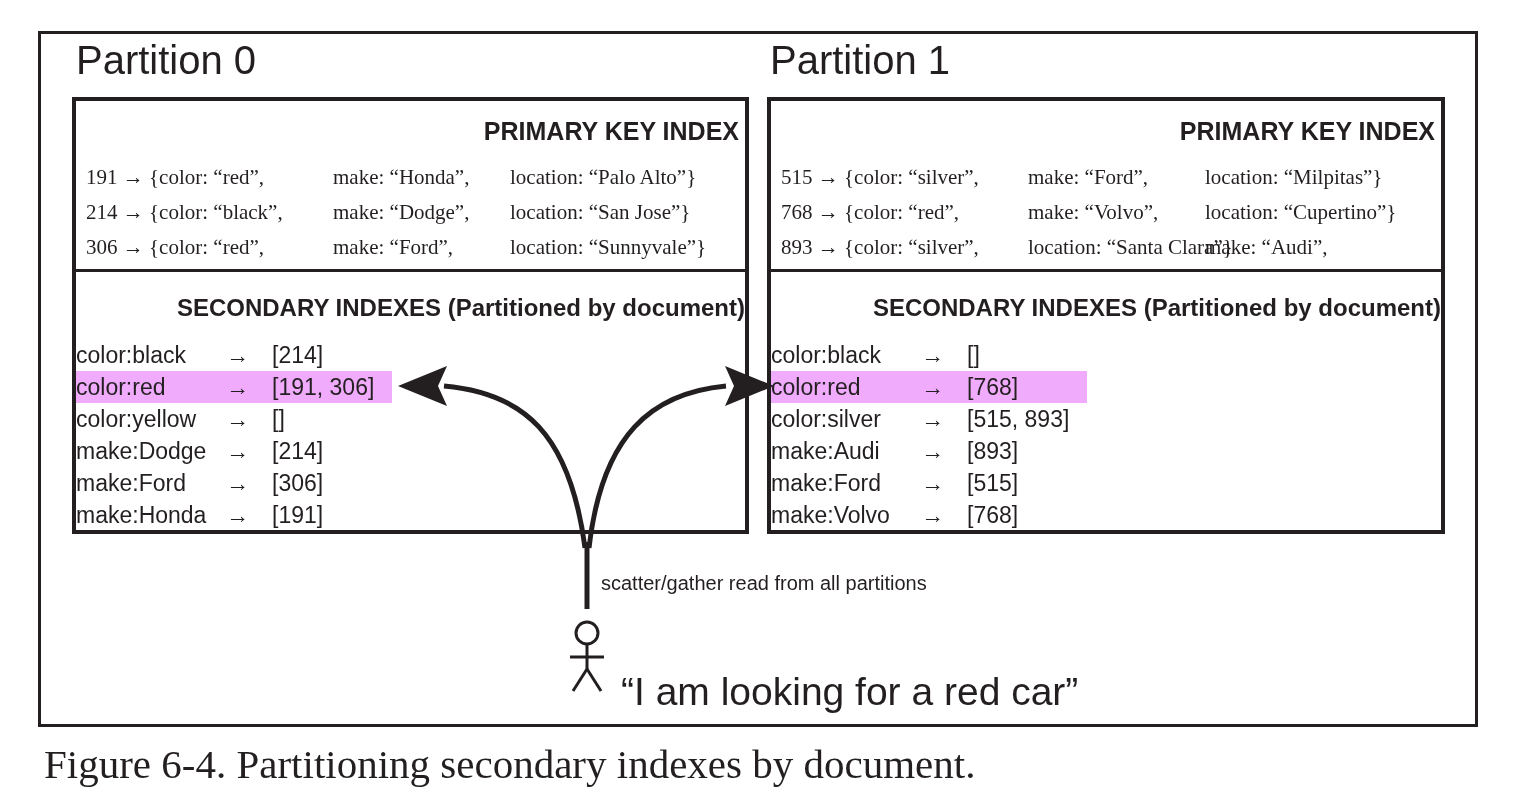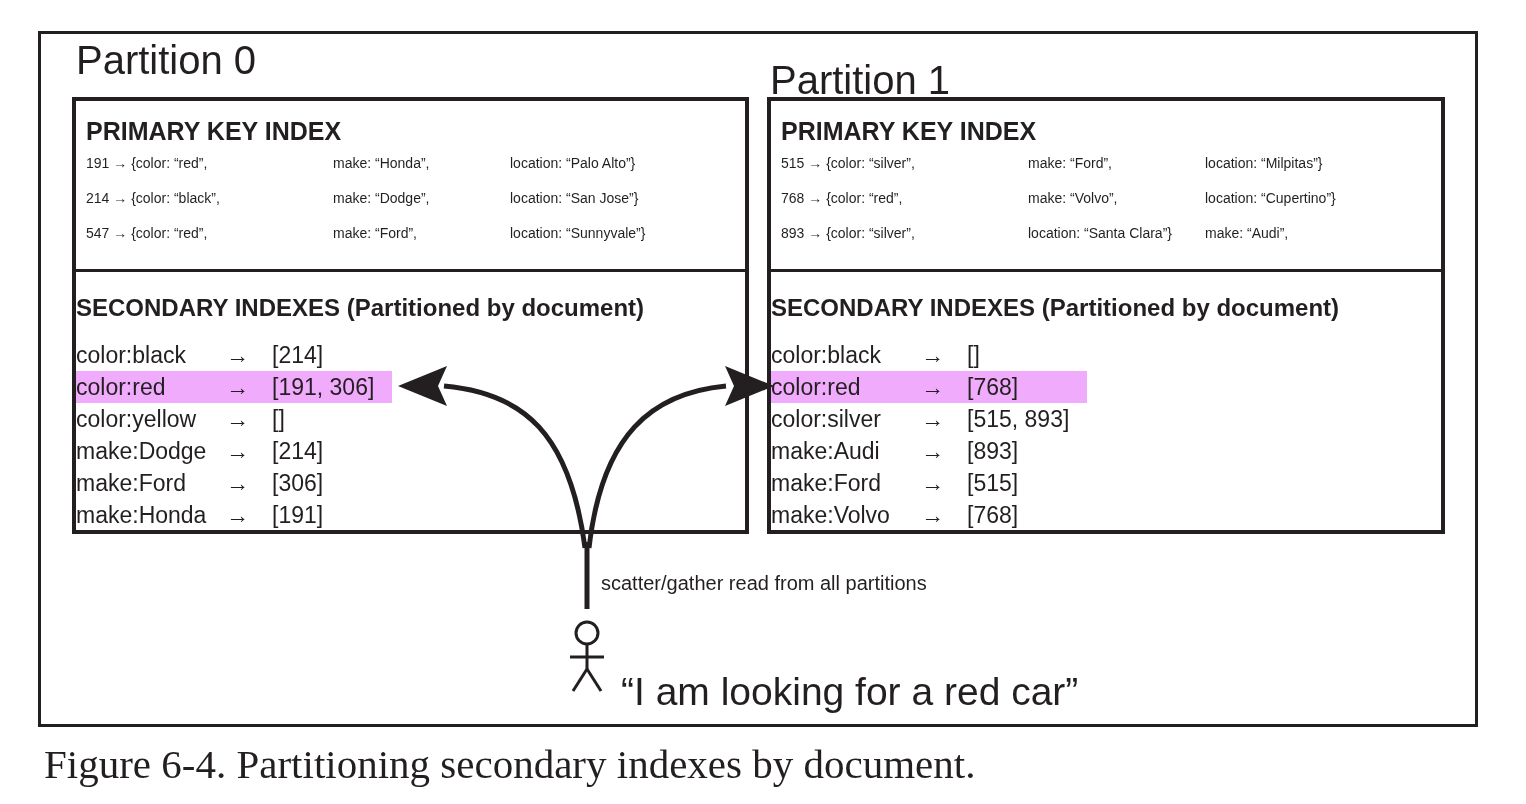--- a/index.html
+++ b/index.html
@@ -10,37 +10,37 @@
   }
   .outer-box {
     position:absolute; left:38px; top:31px; width:1440px; height:696px;
     border:3px solid #231f20; box-sizing:border-box; background:#fff;
   }
   .partition-label {
     position:absolute; top:40px; font-size:40px; line-height:40px;
     font-weight:400; letter-spacing:0;
   }
   #p0-label { left:76px; }
-  #p1-label { left:770px;margin-top:20px; }
+  #p1-label { left:770px; }
   .partition-box {
     position:absolute; top:97px; height:437px; border:4px solid #231f20;
     box-sizing:border-box; background:#fff;
   }
   #p0-box { left:72px; width:677px; }
   #p1-box { left:767px; width:678px; }
 
   .pk-section {
     height:171px; border-bottom:3px solid #231f20; box-sizing:border-box;
     padding:16px 6px 0 10px; overflow:hidden;
   }
   .pk-title, .sec-title {
-    font-size:25px; font-weight:bold; line-height:28px; white-space:nowrap;
+    font-size:25px; font-weight:bold; line-height:28px; white-space:nowrap;text-align:right;
   }
   .sec-title { font-size:24px; padding-left:0;margin-top:8px; }
-  .pk-rows { margin-top:1px; font-size:14px; line-height:35px; white-space:nowrap; }
+  .pk-rows { margin-top:15px; font-size:21px; line-height:35px; white-space:nowrap;font-family:Liberation Serif, serif; }
   .pk-row { display:grid; grid-template-columns:247px 177px auto; }
 
   .sec-section { padding-top:14px; }
   .sec-rows { margin-top:17px; font-size:23px; line-height:32px; }
   .sec-row {
     display:grid; grid-template-columns:150px 46px auto;
     width:316px; box-sizing:border-box; white-space:nowrap;
   }
   .sec-row.hl { background:#f0abfc; }
 
@@ -75,21 +75,21 @@
           <span>191 → {color: “red”,</span>
           <span>make: “Honda”,</span>
           <span>location: “Palo Alto”}</span>
         </div>
         <div class="pk-row">
           <span>214 → {color: “black”,</span>
           <span>make: “Dodge”,</span>
           <span>location: “San Jose”}</span>
         </div>
         <div class="pk-row">
-          <span>547 → {color: “red”,</span>
+          <span>306 → {color: “red”,</span>
           <span>make: “Ford”,</span>
           <span>location: “Sunnyvale”}</span>
         </div>
       </div>
     </div>
     <div class="sec-section">
       <div class="sec-title">SECONDARY INDEXES (Partitioned by document)</div>
       <div class="sec-rows">
         <div class="sec-row">
           <span>color:black</span>

